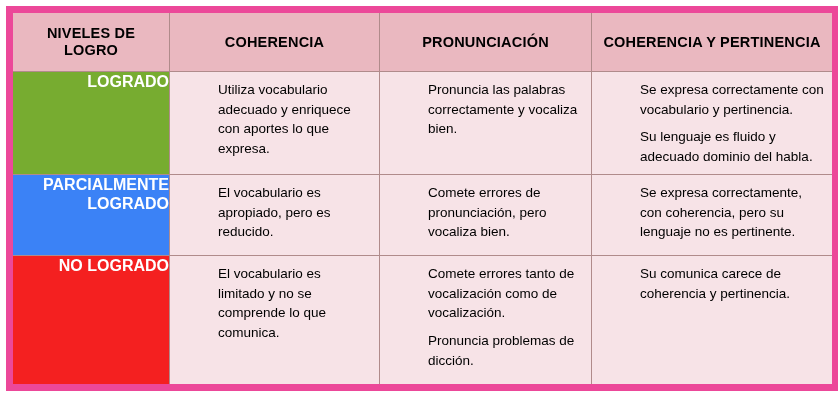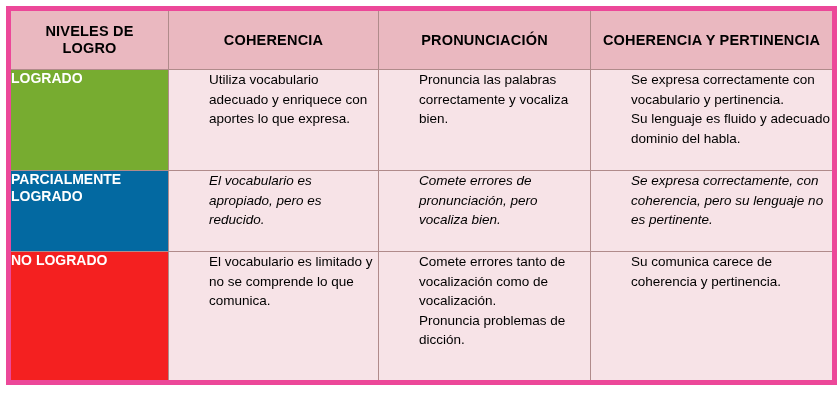--- a/index.html
+++ b/index.html
@@ -17,21 +17,21 @@
     width: 838px;
     height: 402px;
     box-sizing: border-box;
     padding: 6px 6px 6px 6px;
   }
   table.rubric {
     border-collapse: collapse;
     width: 826px;
     height: 298px;
     table-layout: fixed;
-    border: 5px solid #ec4899;
+    border: 7px solid #ec4899;
   }
   table.rubric td, table.rubric th {
     border: 1px solid #b08b8b;
     vertical-align: top;
     padding: 0;
   }
   
   col.c0 { width: 160px; }
   col.c1 { width: 210px; }
   col.c2 { width: 212px; }
@@ -48,46 +48,47 @@
     letter-spacing: 0.2px;
     height: 50px;
     padding: 4px 6px;
     line-height: 1.15;
   }
 
   
   td.level {
     vertical-align: middle;
     font-weight: bold;
-    font-size: 14px;
+    font-size: 16px;
     color: #ffffff;
     padding: 6px 10px;
     line-height: 1.2;
+    text-align: right;
   }
   td.level.logrado { background: #77ac30; }
-  td.level.parcial { background: #0369a1; color: #ffffff; margin-top: 12px; }
+  td.level.parcial { background: #3b82f6; color: #ffffff; margin-top: 12px; }
   td.level.nologrado { background: #f42020; }
 
   
   td.desc {
     background: #f7e3e7;
     font-size: 13.5px;
     color: #000000;
     padding: 10px 10px 8px 10px;
     line-height: 1.45;
   }
   td.desc p {
-    margin: 0;
+    margin: 8px;
     padding-left: 40px;
   }
   td.desc p + p {
     margin-top: 0;
   }
   .row-logrado td.desc { height: 100px; }
-  .row-parcial td.desc { height: 80px; font-style: italic; }
+  .row-parcial td.desc { height: 80px; }
   .row-nologrado td.desc { height: 128px; }
 </style>
 </head>
 <body>
 
 <div class="rubric-wrap">
   <table class="rubric">
     <colgroup>
       <col class="c0">
       <col class="c1">

